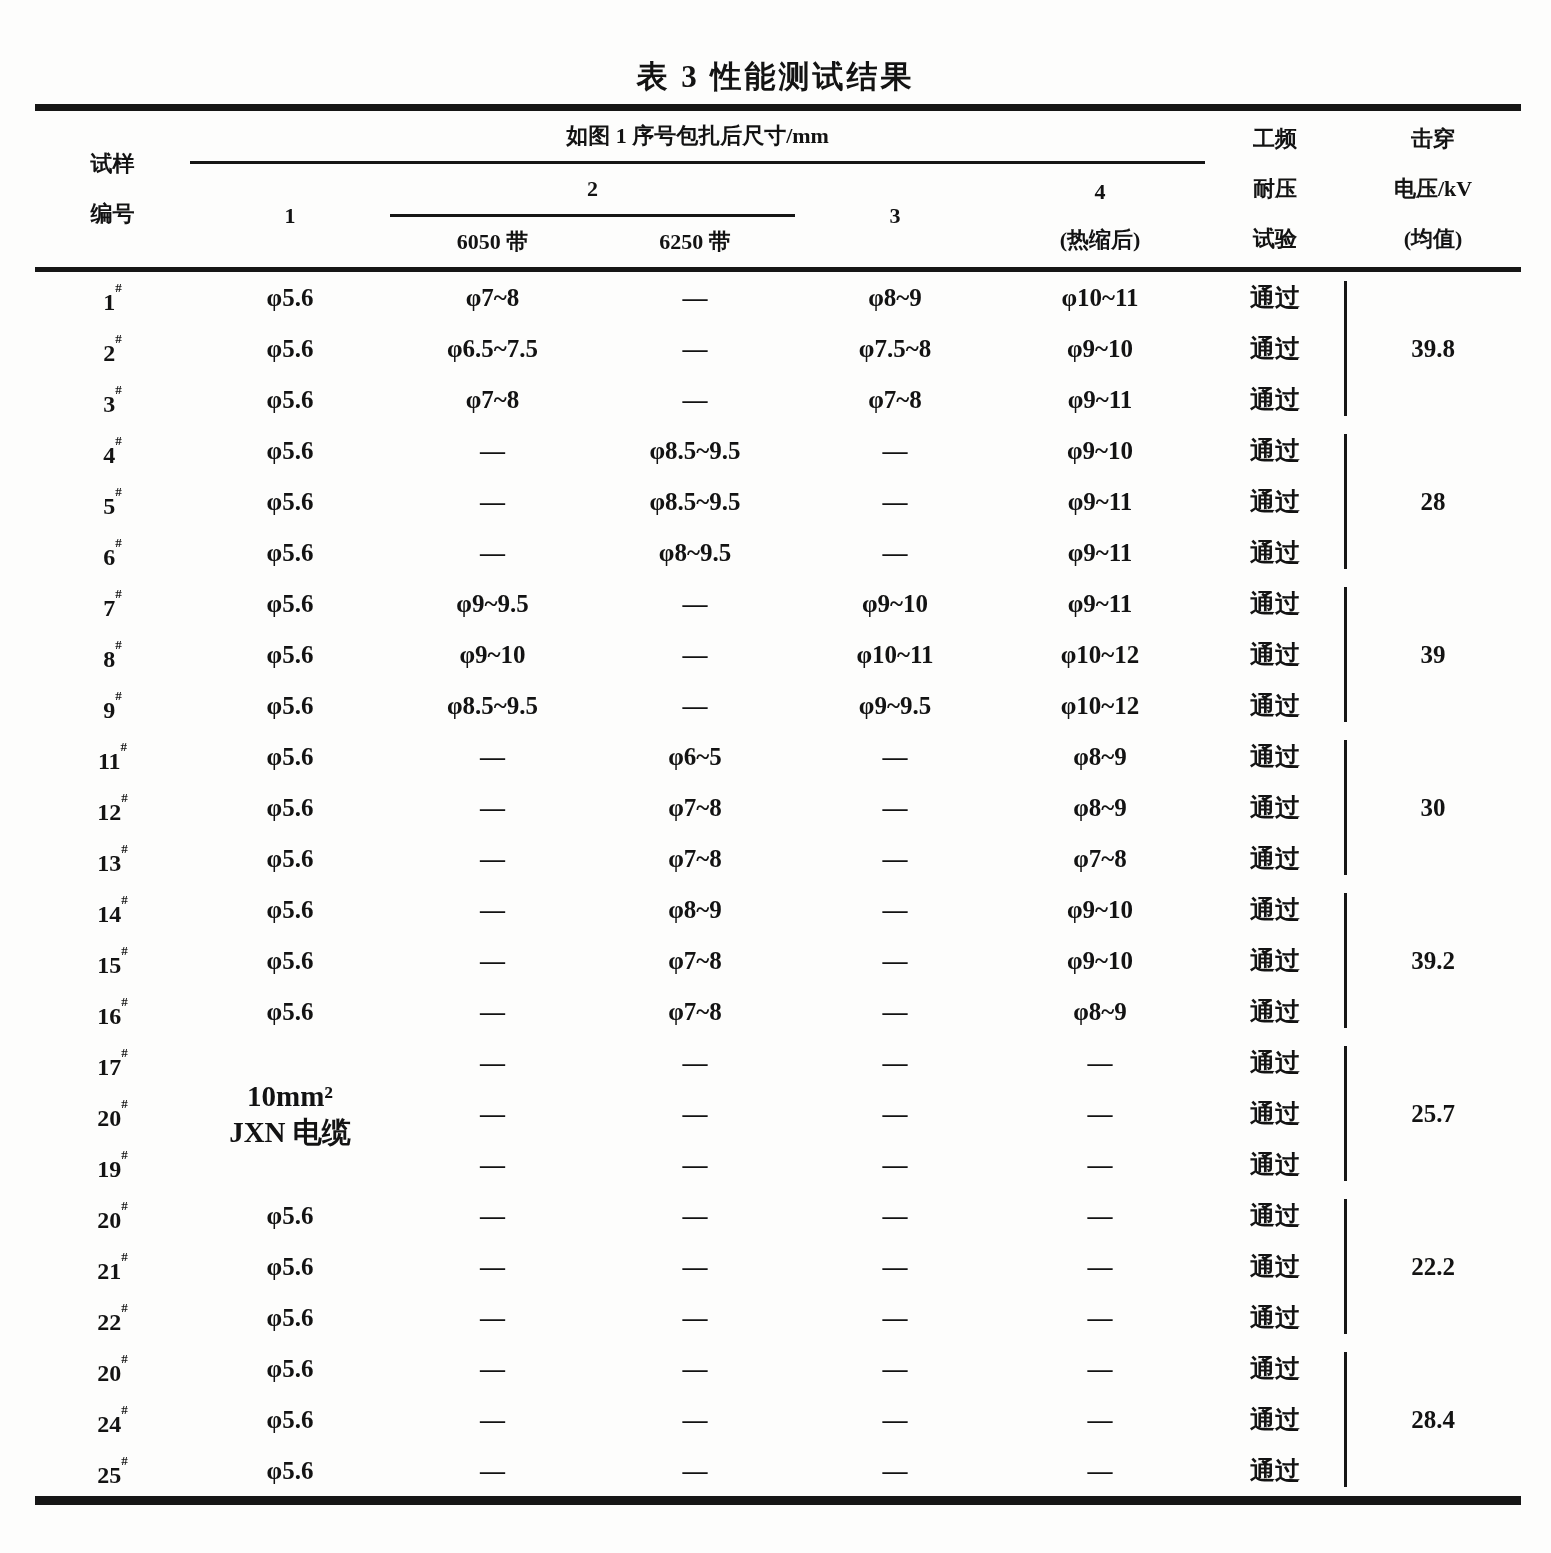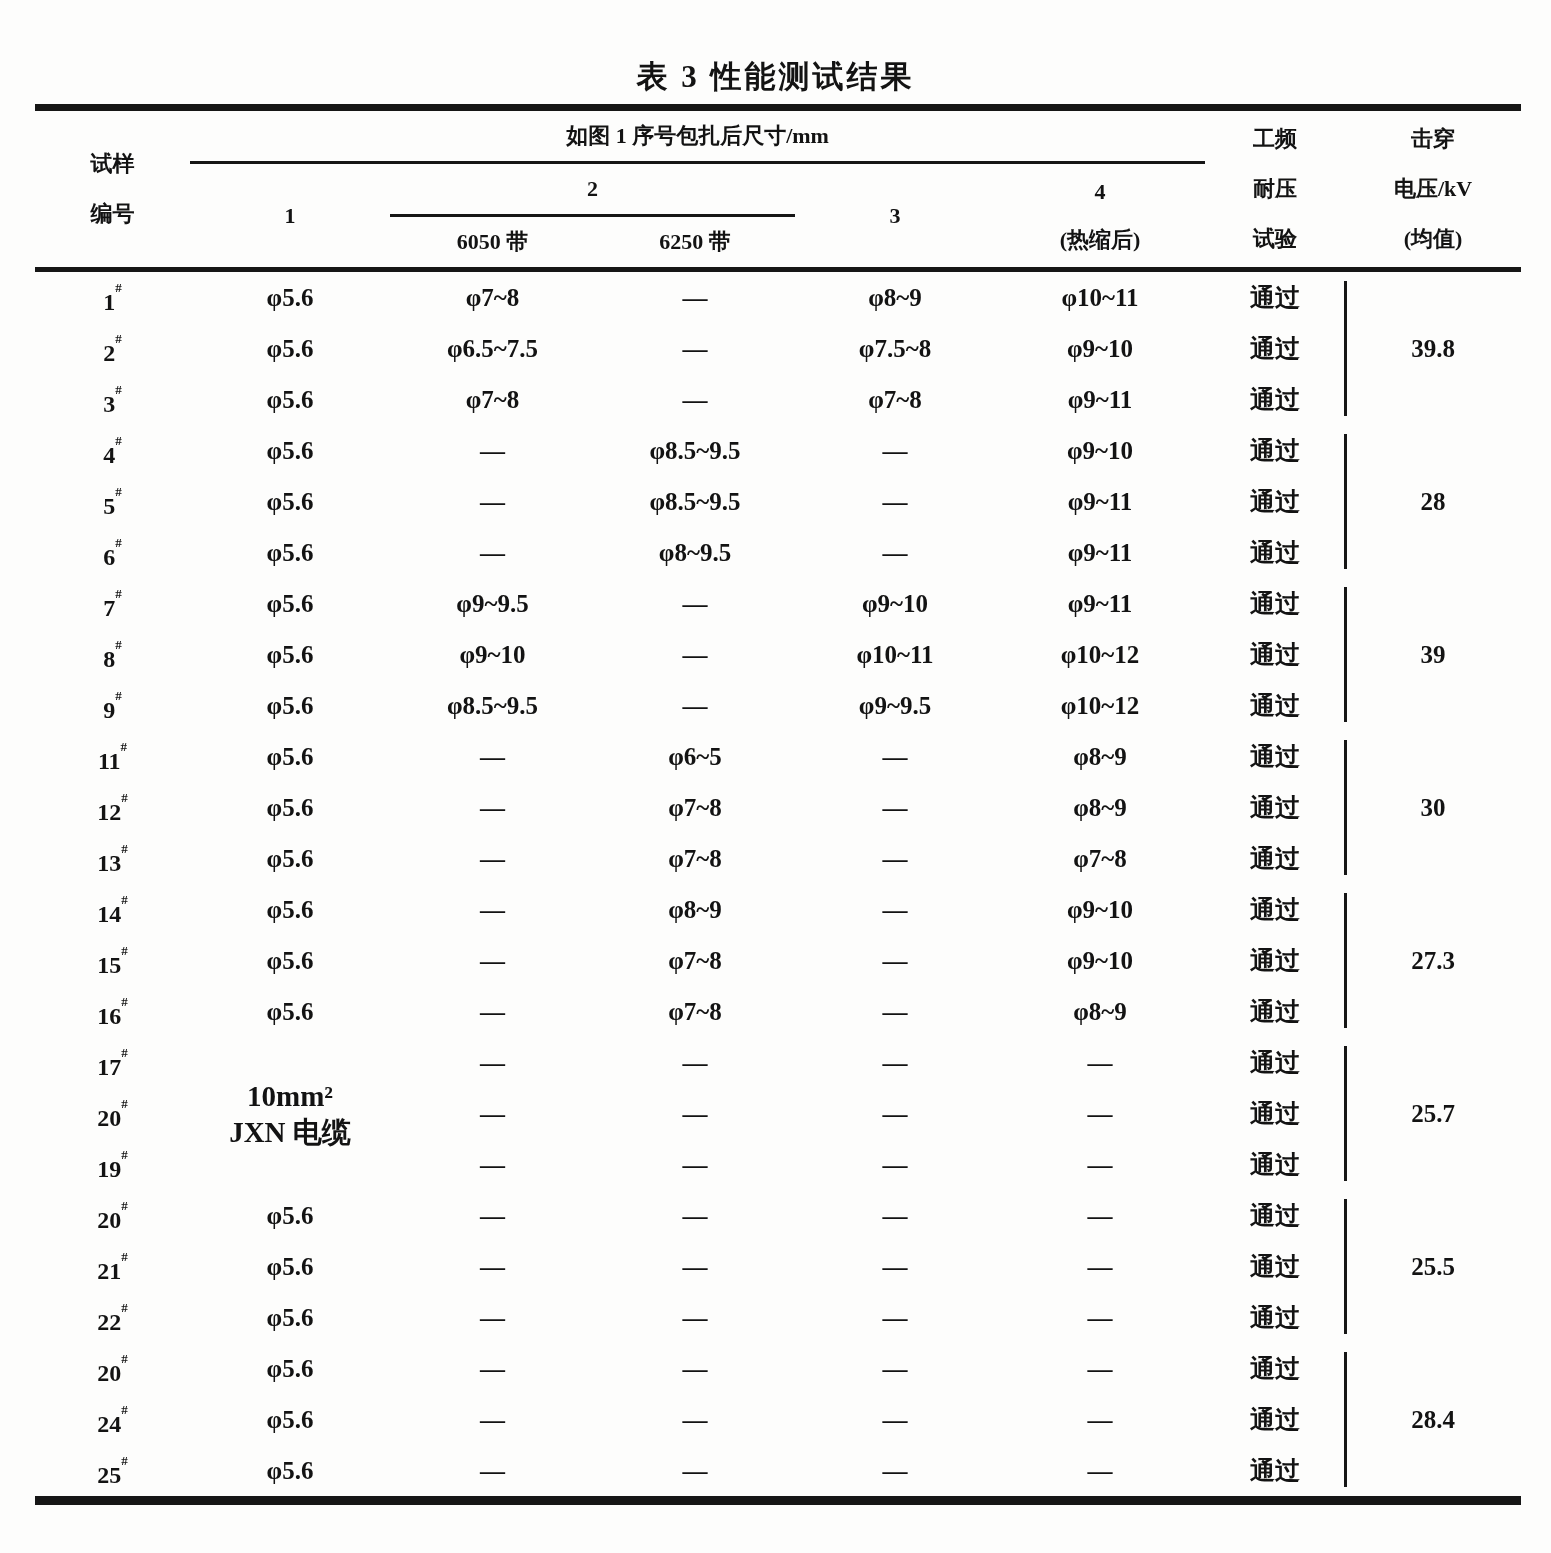--- a/index.html
+++ b/index.html
@@ -208,21 +208,21 @@
             <td>通过</td>
           </tr>
           <tr>
             <td class="c-sample"><span>14</span><sup>#</sup></td>
             <td>φ5.6</td>
             <td>—</td>
             <td>φ8~9</td>
             <td>—</td>
             <td>φ9~10</td>
             <td>通过</td>
-            <td class="c-volt" rowspan="3"><div class="vline"></div><span>27.3</span></td>
+            <td class="c-volt" rowspan="3"><div class="vline"></div><span>39.2</span></td>
           </tr>
           <tr>
             <td class="c-sample"><span>15</span><sup>#</sup></td>
             <td>φ5.6</td>
             <td>—</td>
             <td>φ7~8</td>
             <td>—</td>
             <td>φ9~10</td>
             <td>通过</td>
           </tr>
@@ -265,21 +265,21 @@
             <td>通过</td>
           </tr>
           <tr>
             <td class="c-sample"><span>20</span><sup>#</sup></td>
             <td>φ5.6</td>
             <td>—</td>
             <td>—</td>
             <td>—</td>
             <td>—</td>
             <td>通过</td>
-            <td class="c-volt" rowspan="3"><div class="vline"></div><span>25.5</span></td>
+            <td class="c-volt" rowspan="3"><div class="vline"></div><span>22.2</span></td>
           </tr>
           <tr>
             <td class="c-sample"><span>21</span><sup>#</sup></td>
             <td>φ5.6</td>
             <td>—</td>
             <td>—</td>
             <td>—</td>
             <td>—</td>
             <td>通过</td>
           </tr>

